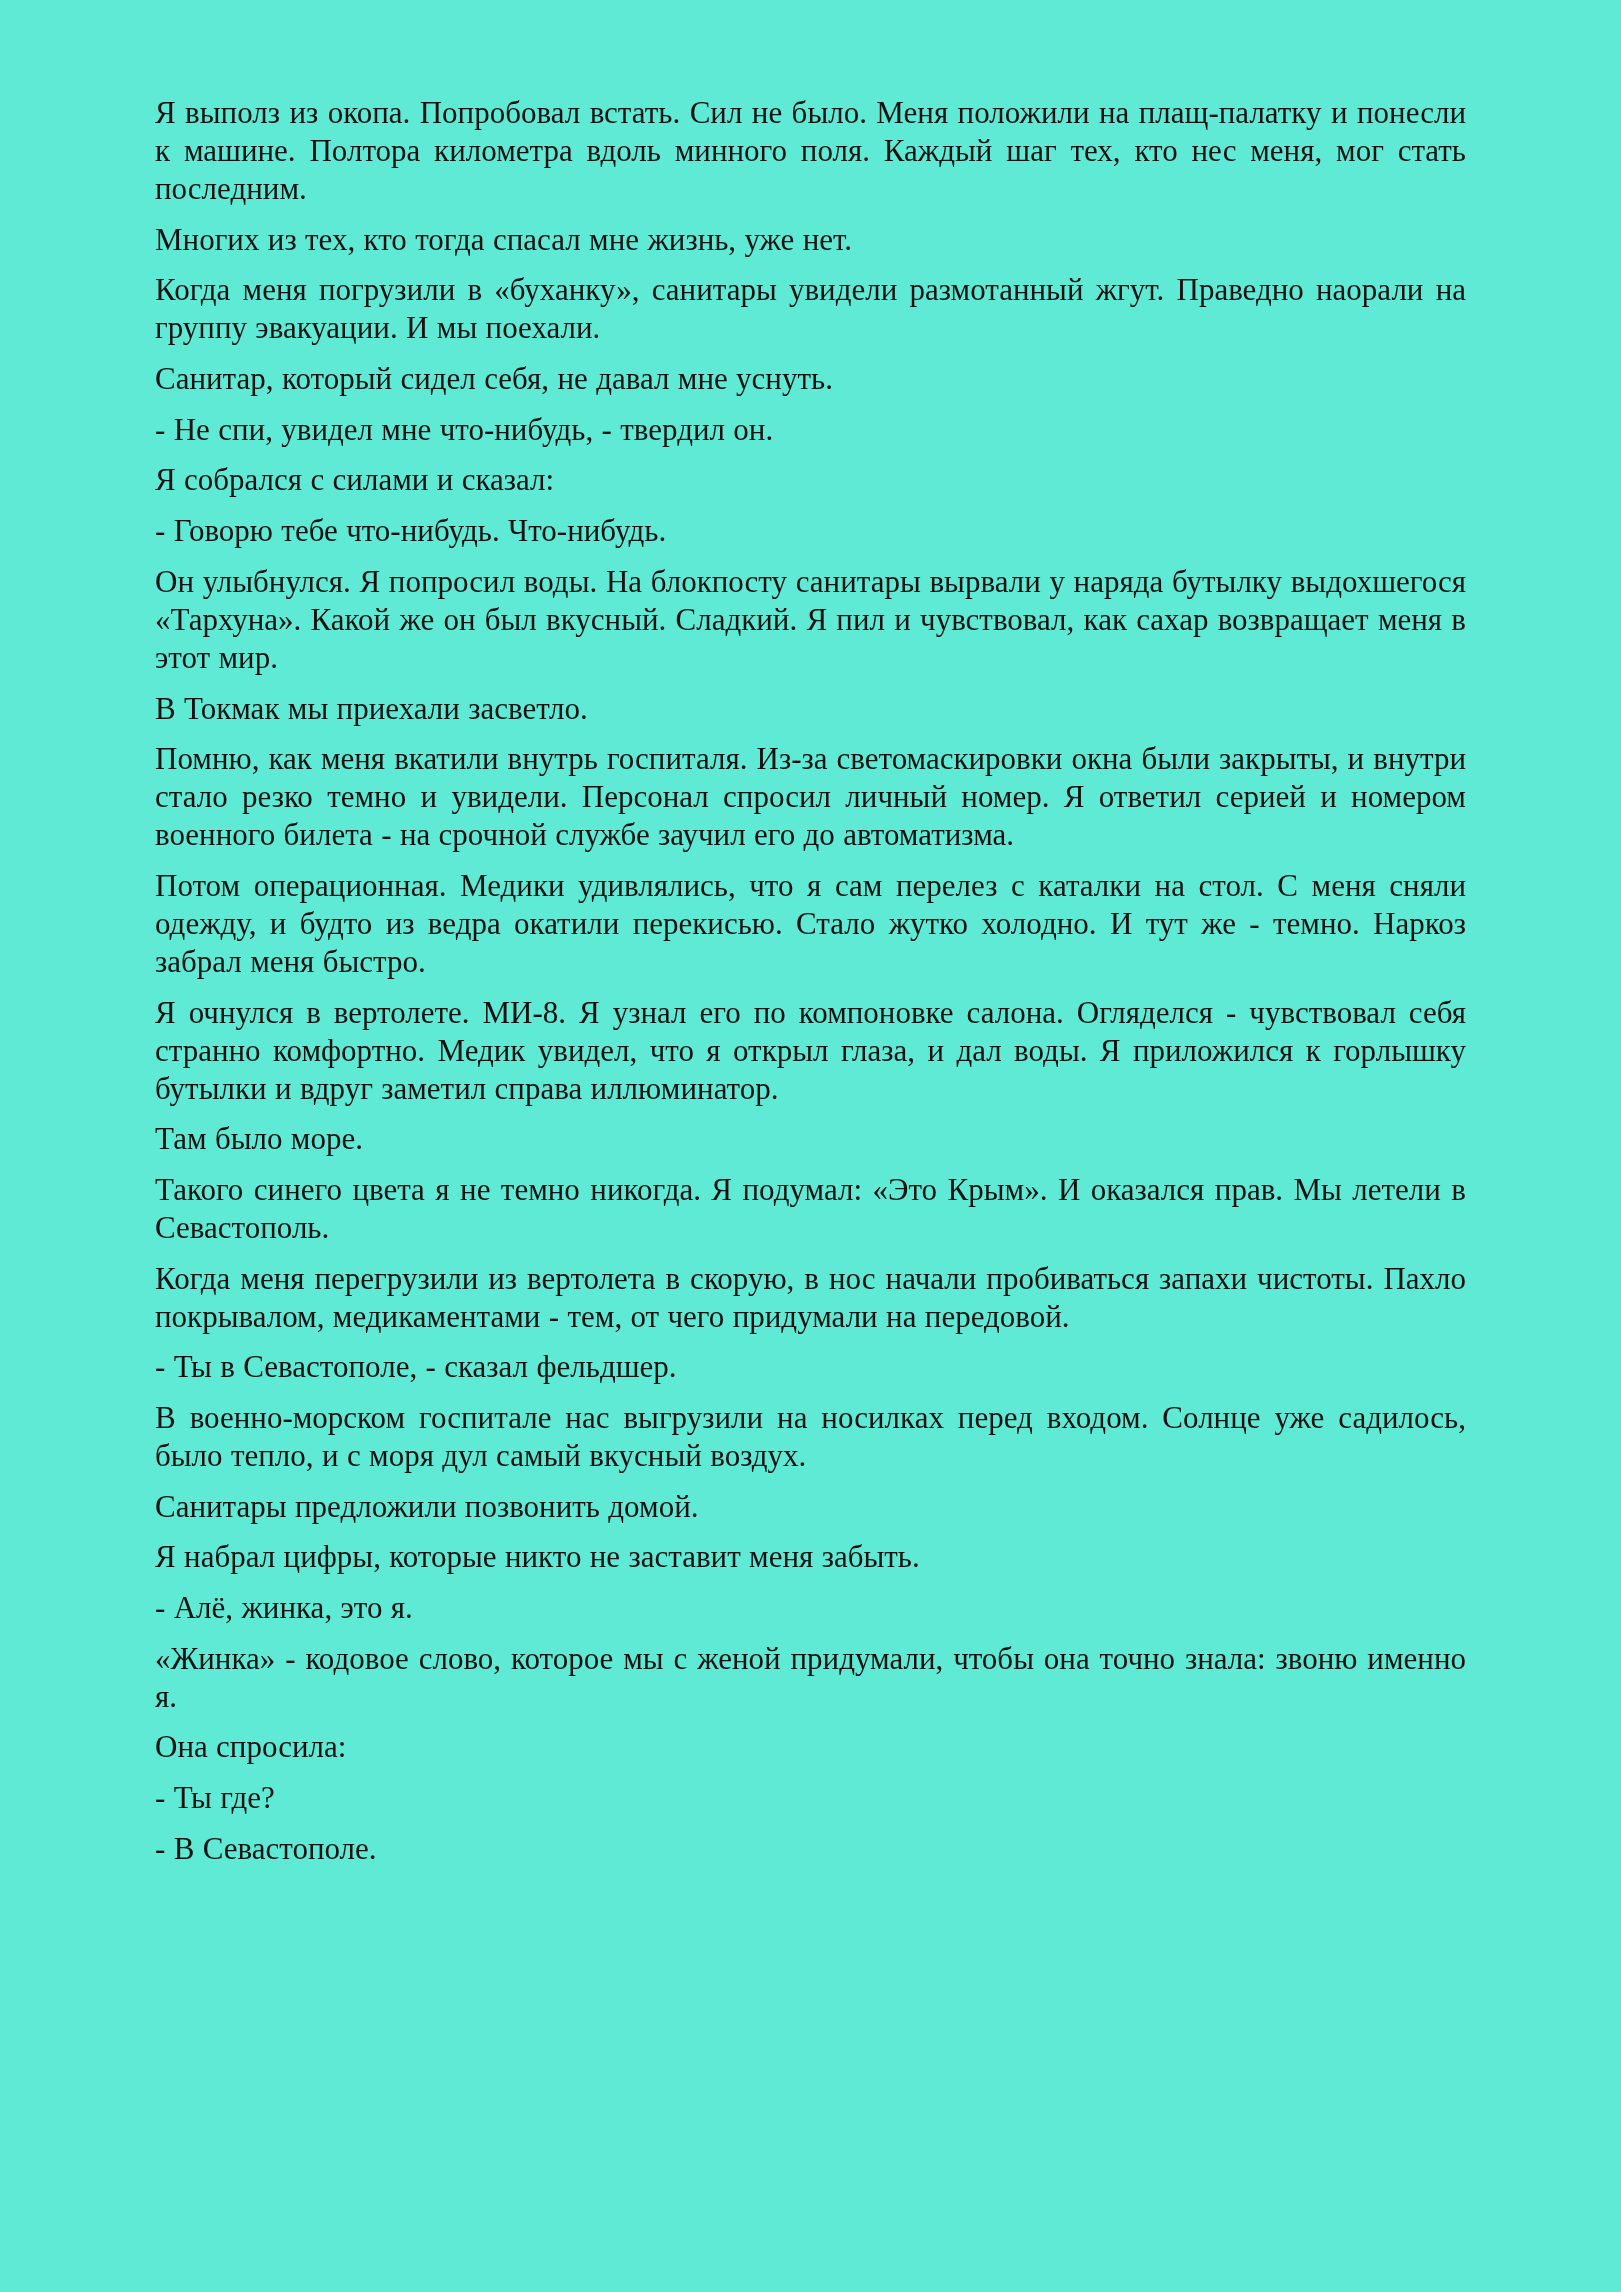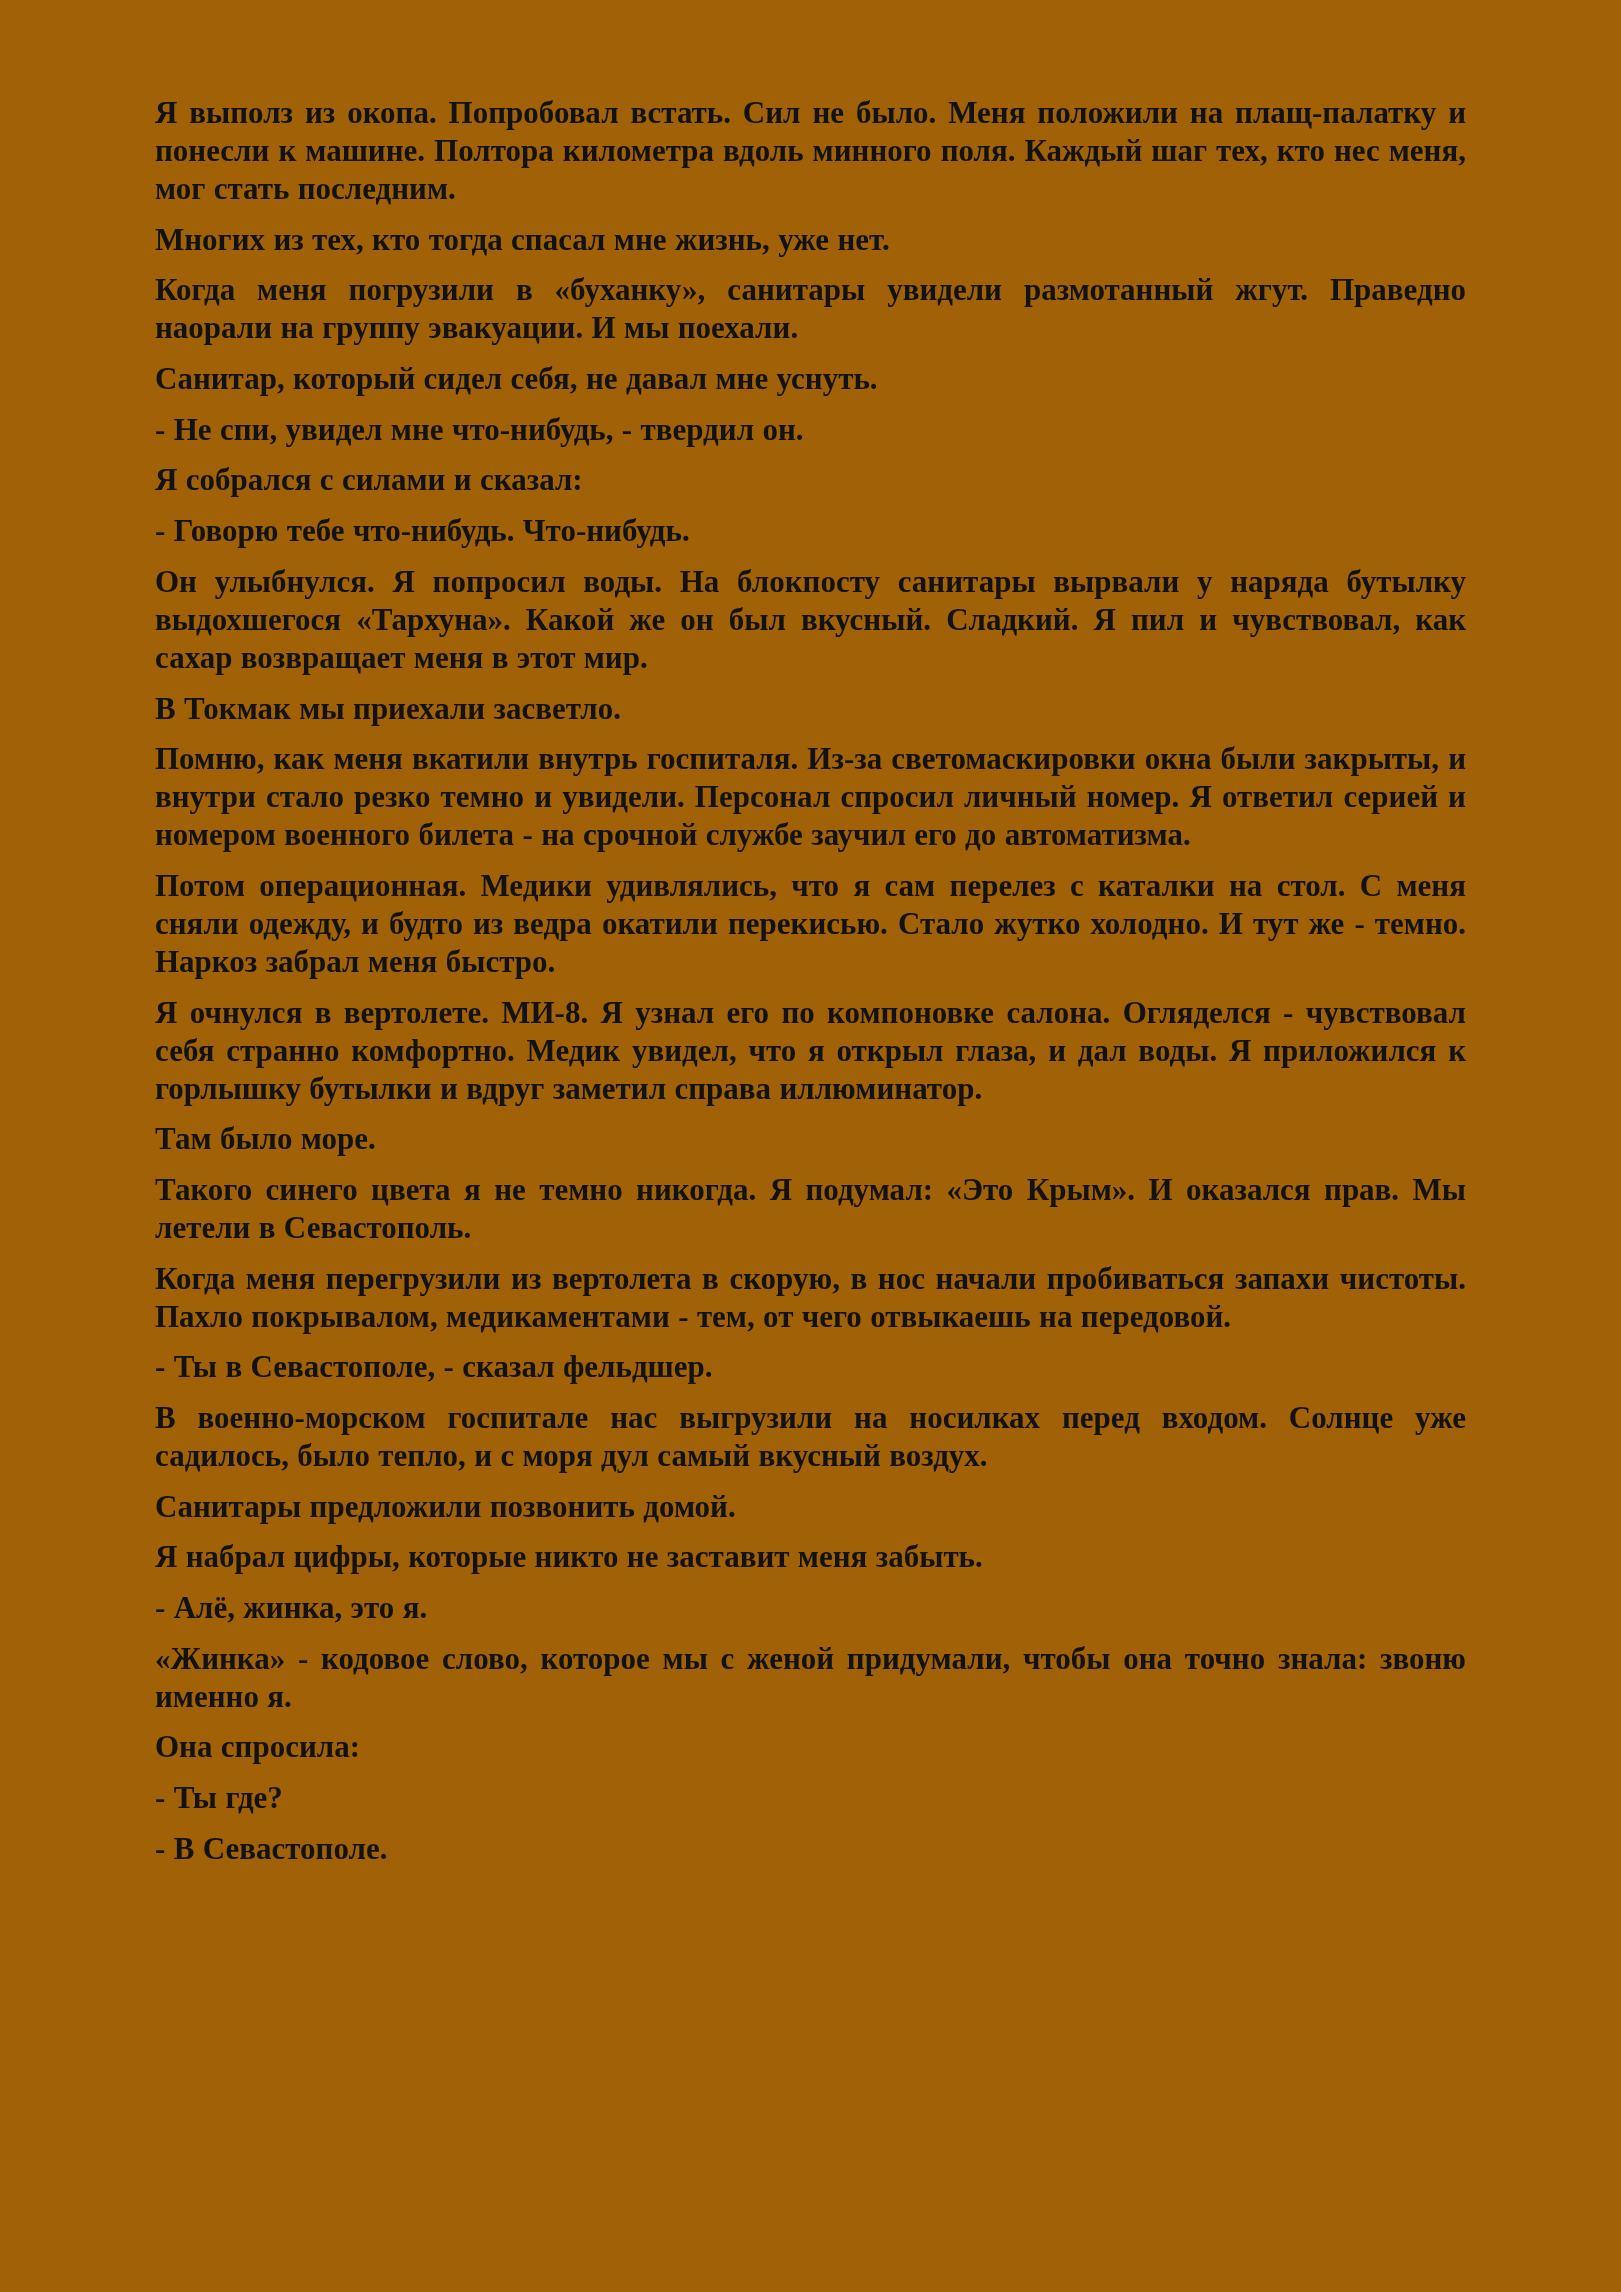--- a/index.html
+++ b/index.html
@@ -14,22 +14,21 @@
     font-family: "Liberation Serif", "DejaVu Serif", serif;
     color: #121212;
     box-sizing: border-box;
     overflow: hidden;
   }
   .page {
     box-sizing: border-box;
     width: 1621px;
     height: 2293px;
     padding: 94px 155px 78px 155px;
-    background: #a16207;
-    font-weight: bold;
+    background: #5eead4;
   }
   .text-body p {
     margin: 0 0 12.7px 0;
     font-size: 31px;
     line-height: 38px;
     text-align: justify;
     text-justify: inter-word;
     word-spacing: 0.02em;
   }
   .text-body p:last-child {
@@ -48,21 +47,21 @@
       <p>- Не спи, увидел мне что-нибудь, - твердил он.</p>
       <p>Я собрался с силами и сказал:</p>
       <p>- Говорю тебе что-нибудь. Что-нибудь.</p>
       <p>Он улыбнулся. Я попросил воды. На блокпосту санитары вырвали у наряда бутылку выдохшегося «Тархуна». Какой же он был вкусный. Сладкий. Я пил и чувствовал, как сахар возвращает меня в этот мир.</p>
       <p>В Токмак мы приехали засветло.</p>
       <p>Помню, как меня вкатили внутрь госпиталя. Из-за светомаскировки окна были закрыты, и внутри стало резко темно и увидели. Персонал спросил личный номер. Я ответил серией и номером военного билета - на срочной службе заучил его до автоматизма.</p>
       <p>Потом операционная. Медики удивлялись, что я сам перелез с каталки на стол. С меня сняли одежду, и будто из ведра окатили перекисью. Стало жутко холодно. И тут же - темно. Наркоз забрал меня быстро.</p>
       <p>Я очнулся в вертолете. МИ-8. Я узнал его по компоновке салона. Огляделся - чувствовал себя странно комфортно. Медик увидел, что я открыл глаза, и дал воды. Я приложился к горлышку бутылки и вдруг заметил справа иллюминатор.</p>
       <p>Там было море.</p>
       <p>Такого синего цвета я не темно никогда. Я подумал: «Это Крым». И оказался прав. Мы летели в Севастополь.</p>
-      <p>Когда меня перегрузили из вертолета в скорую, в нос начали пробиваться запахи чистоты. Пахло покрывалом, медикаментами - тем, от чего отвыкаешь на передовой.</p>
+      <p>Когда меня перегрузили из вертолета в скорую, в нос начали пробиваться запахи чистоты. Пахло покрывалом, медикаментами - тем, от чего придумали на передовой.</p>
       <p>- Ты в Севастополе, - сказал фельдшер.</p>
       <p>В военно-морском госпитале нас выгрузили на носилках перед входом. Солнце уже садилось, было тепло, и с моря дул самый вкусный воздух.</p>
       <p>Санитары предложили позвонить домой.</p>
       <p>Я набрал цифры, которые никто не заставит меня забыть.</p>
       <p>- Алё, жинка, это я.</p>
       <p>«Жинка» - кодовое слово, которое мы с женой придумали, чтобы она точно знала: звоню именно я.</p>
       <p>Она спросила:</p>
       <p>- Ты где?</p>
       <p>- В Севастополе.</p>
     </div>

